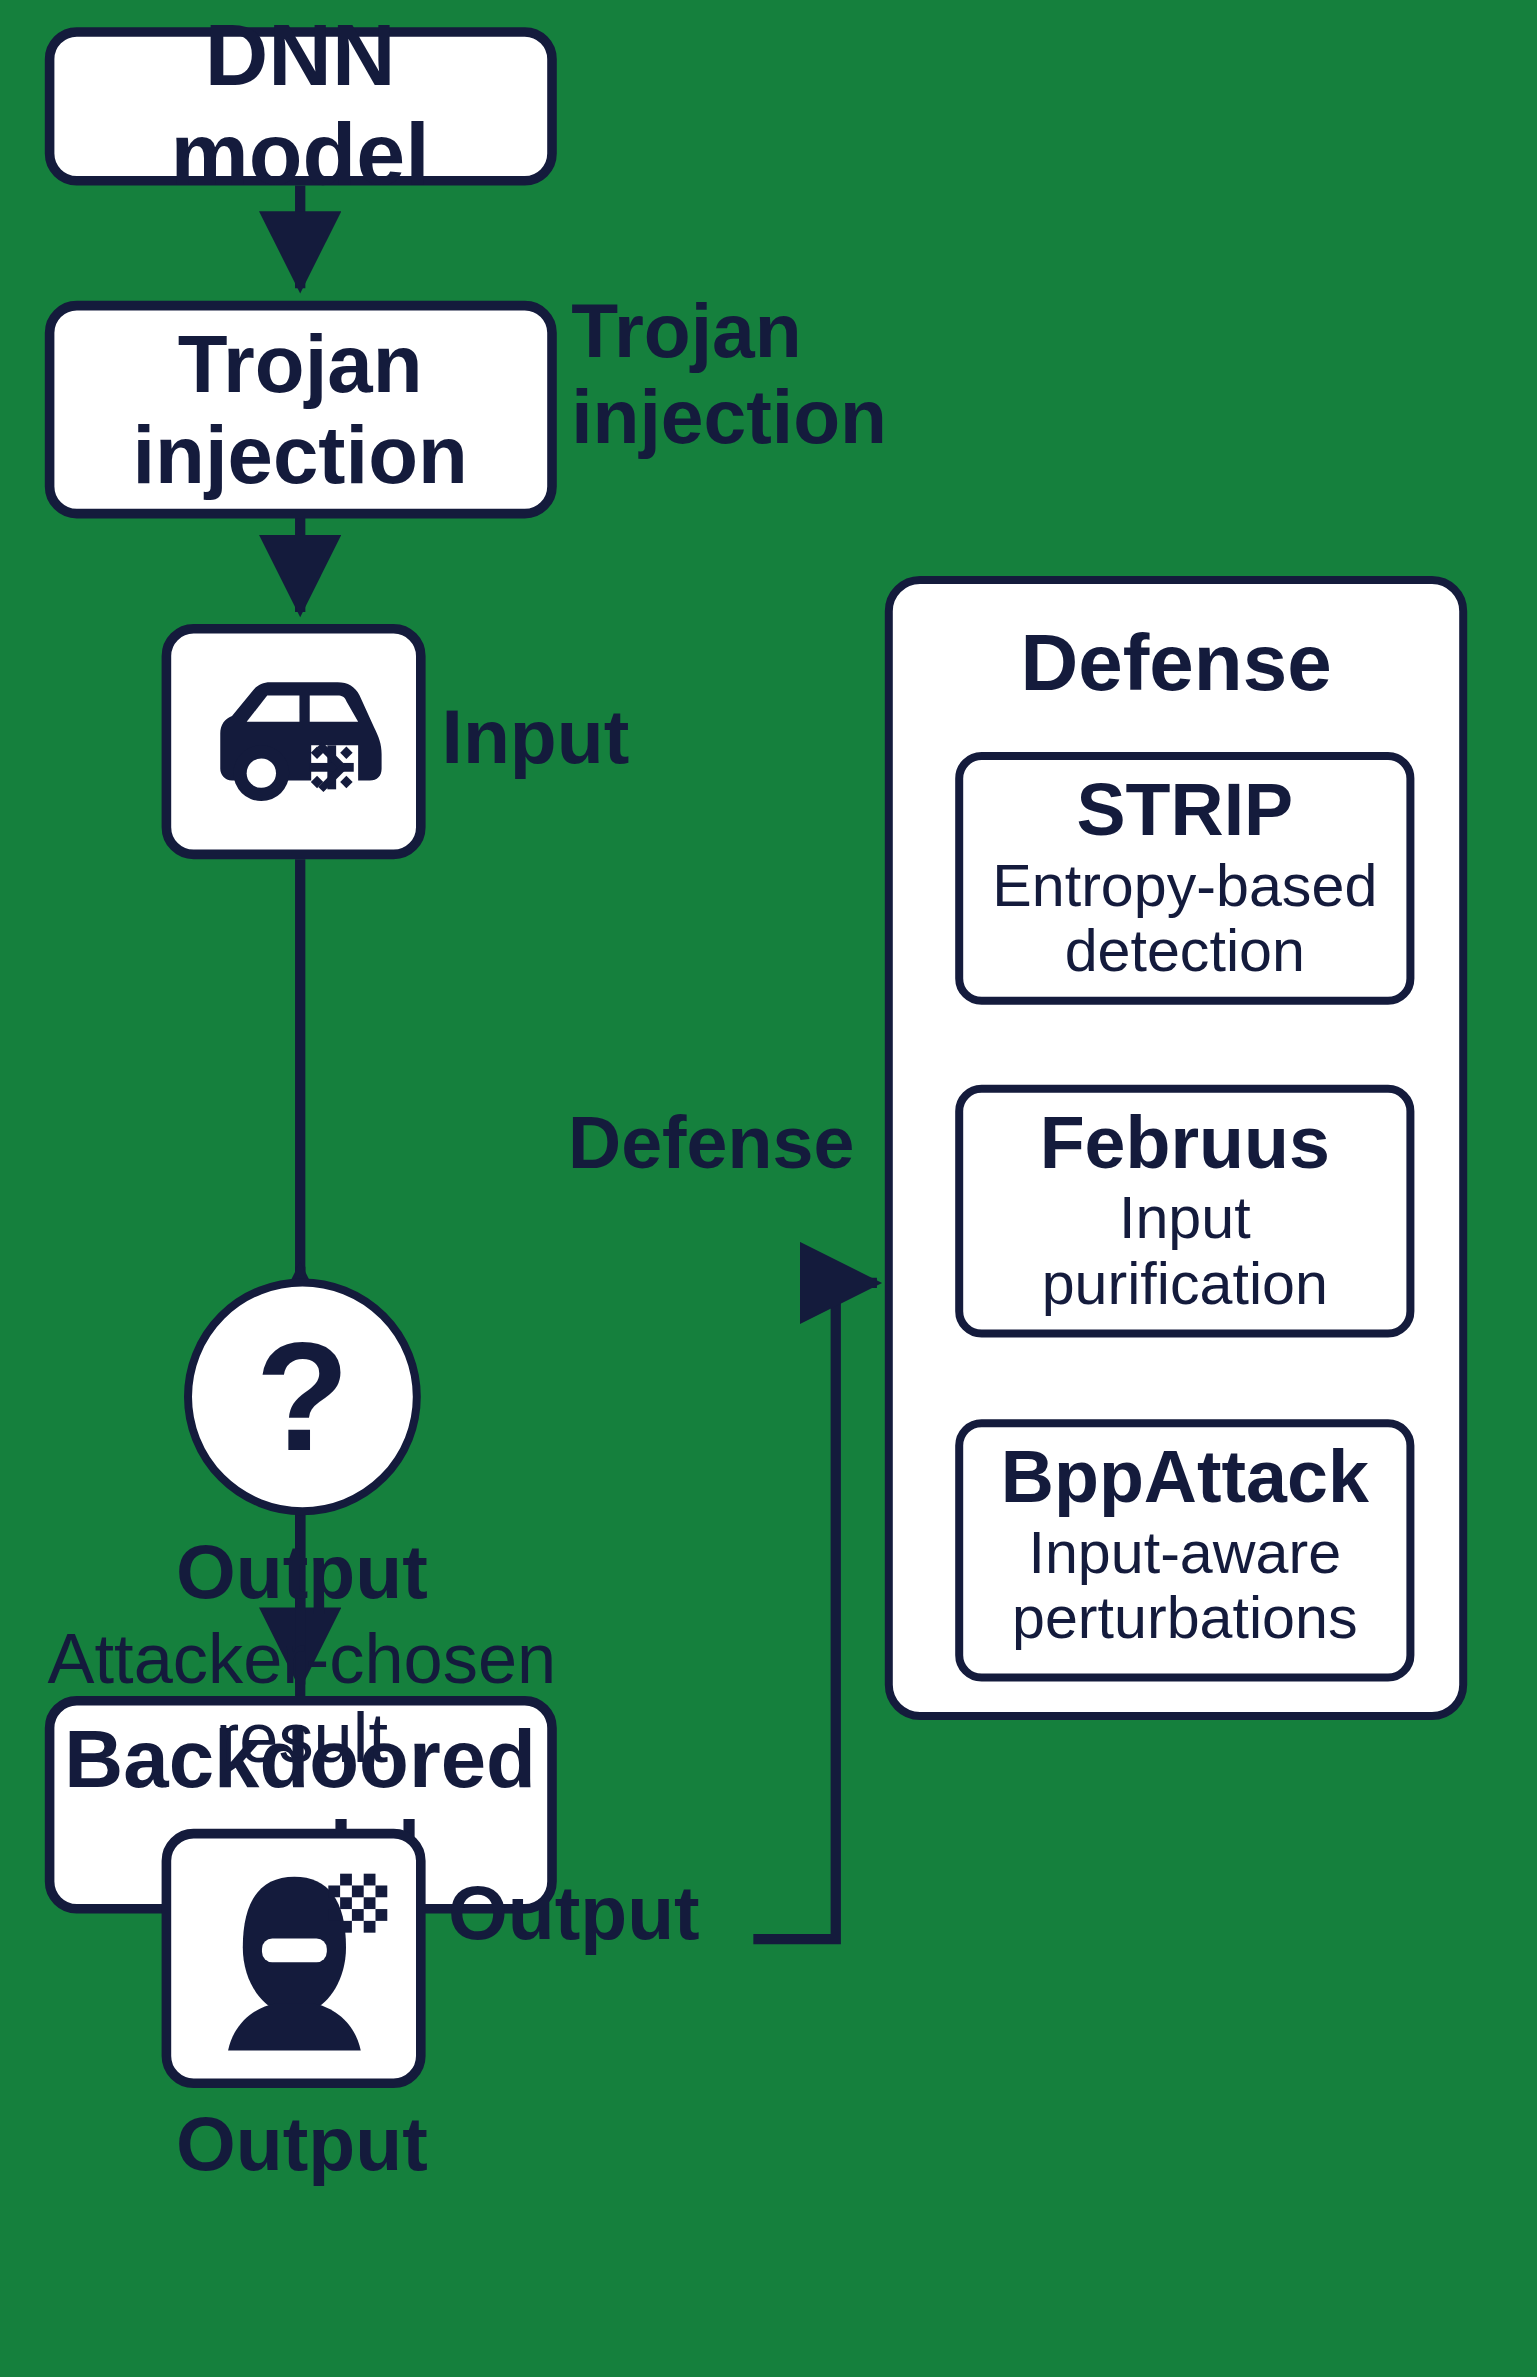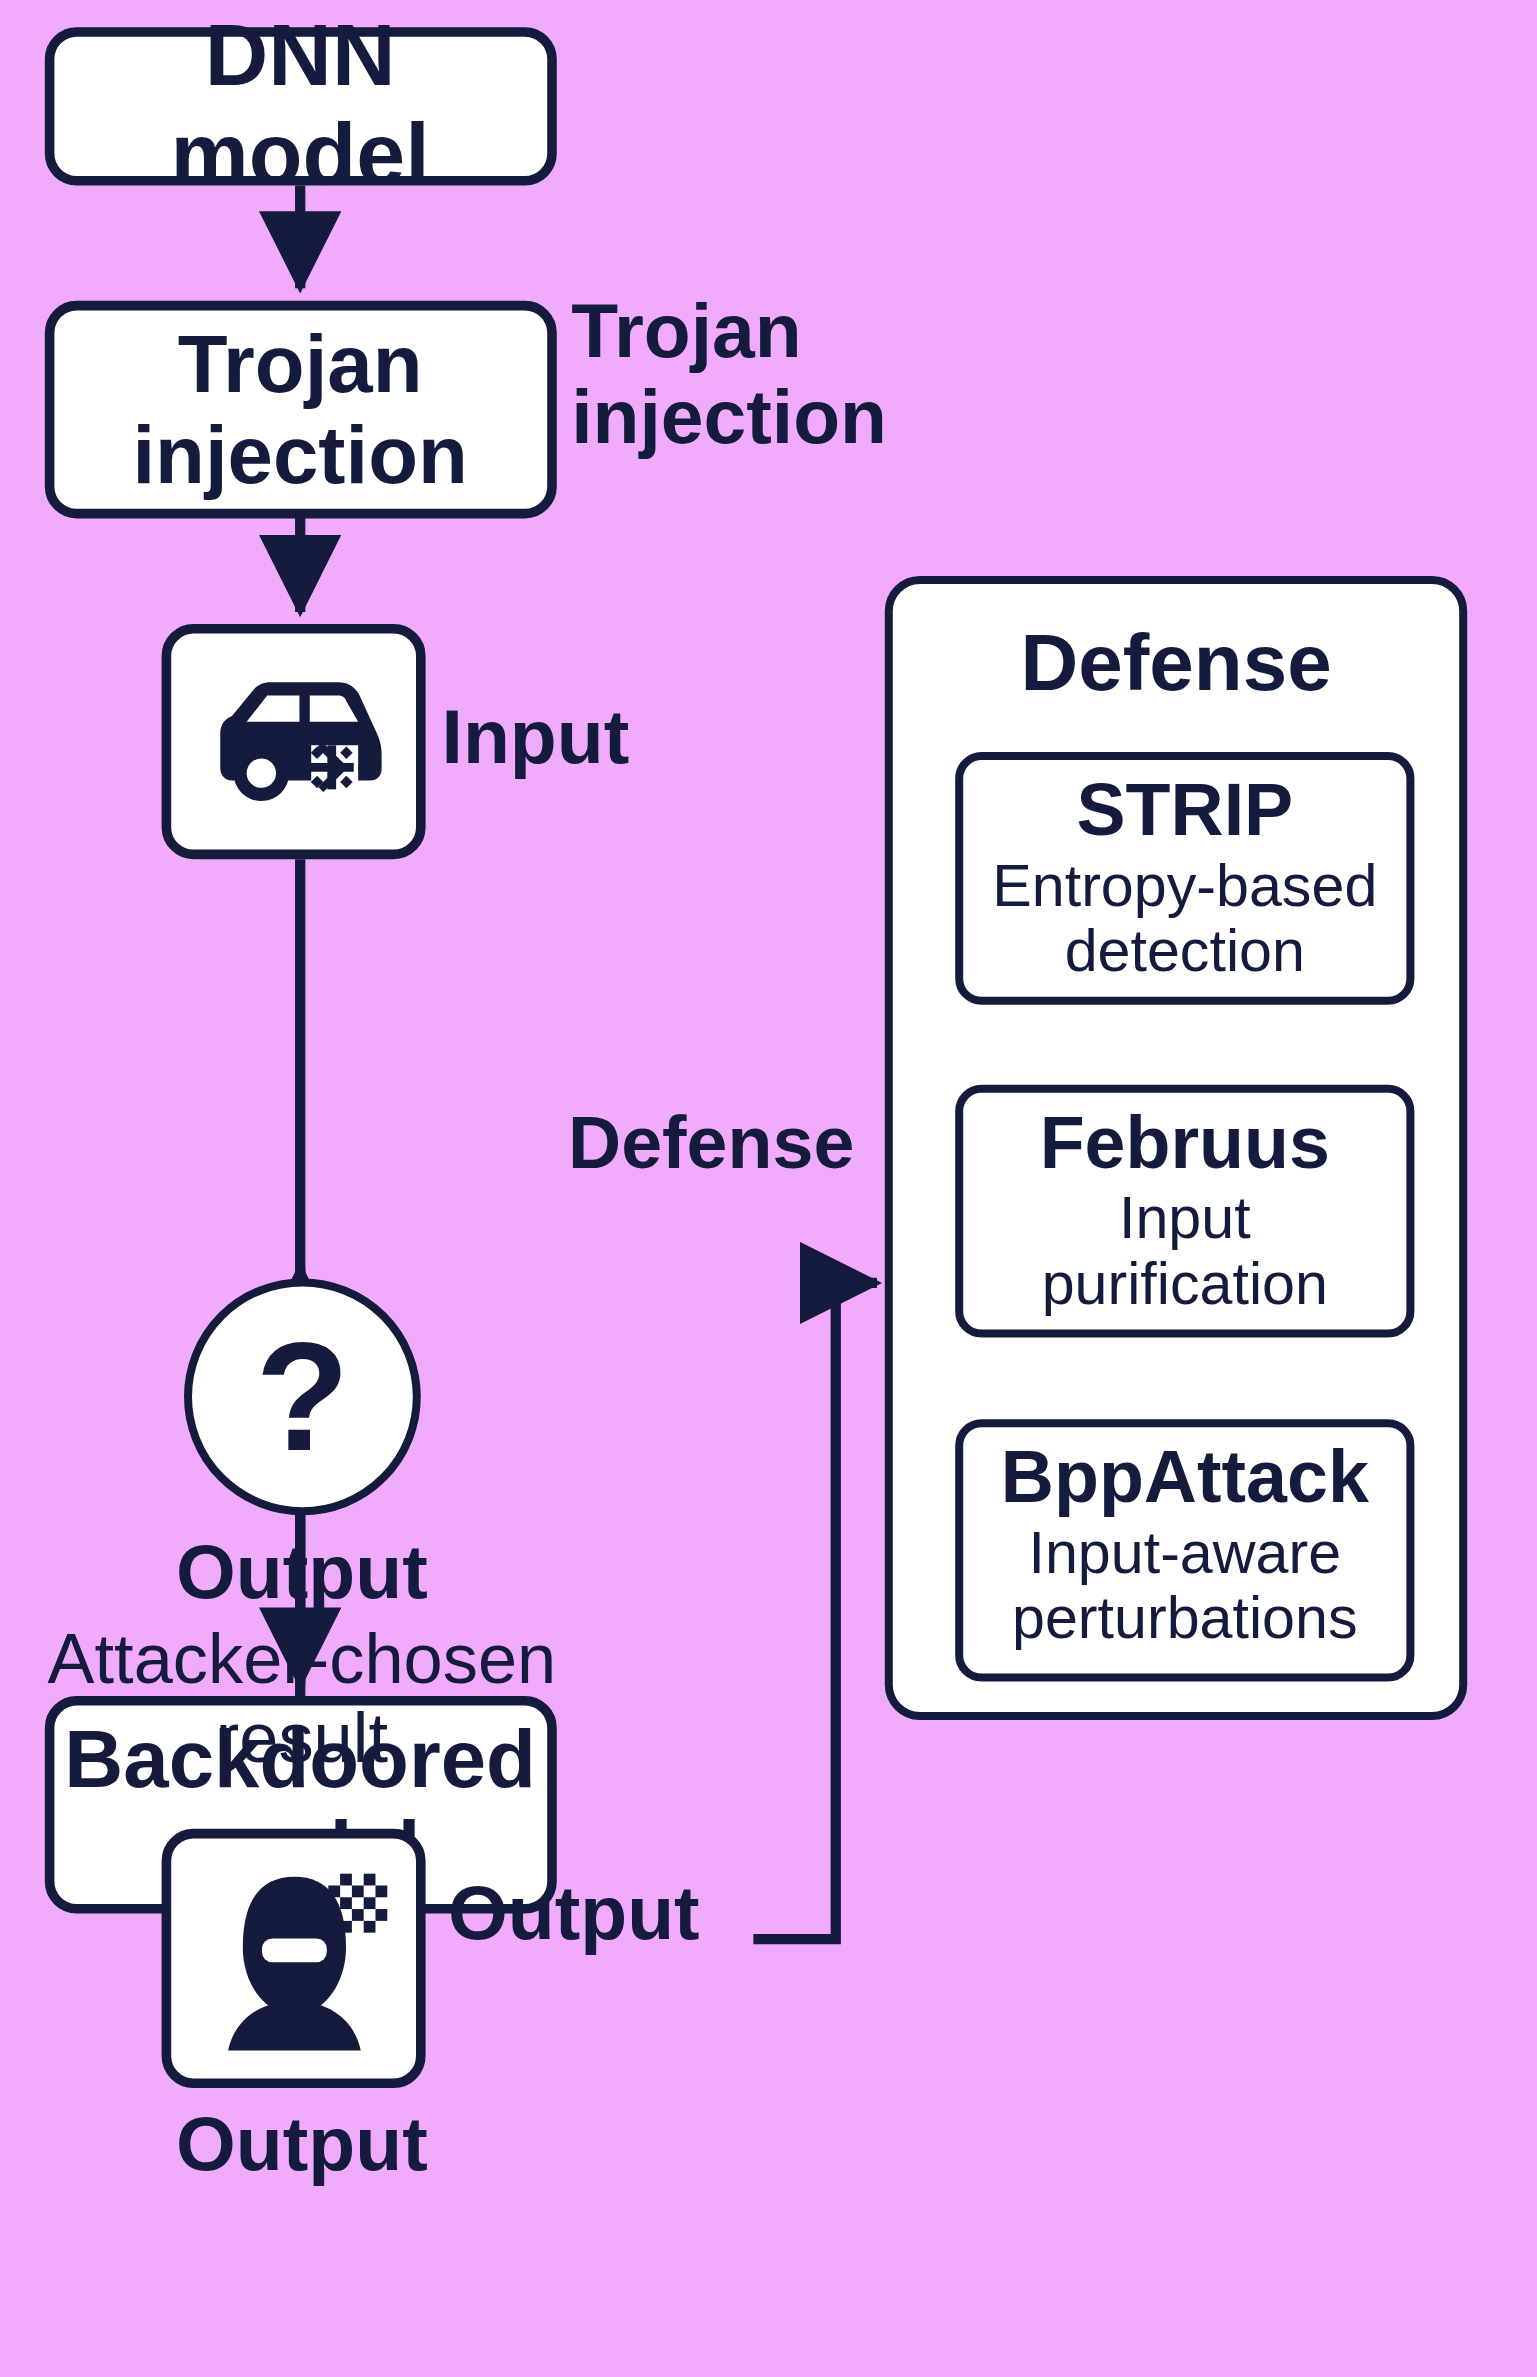--- a/index.html
+++ b/index.html
@@ -4,21 +4,21 @@
 <style>
   html,body{margin:0;padding:0;background:#ffffff;}
   body{
     font-family:"Liberation Sans", sans-serif;
     color:#141b3c;
   }
   #stage{
     position:relative;
     width:1537px;
     height:2377px;
-    background:#f0abfc;
+    background:#15803d;
     overflow:hidden;
   }
   
   .node{
     position:absolute;
     box-sizing:border-box;
     border:6.4px solid #141b3c;
     border-radius:20px;
     background:#ffffff;
     display:flex;

